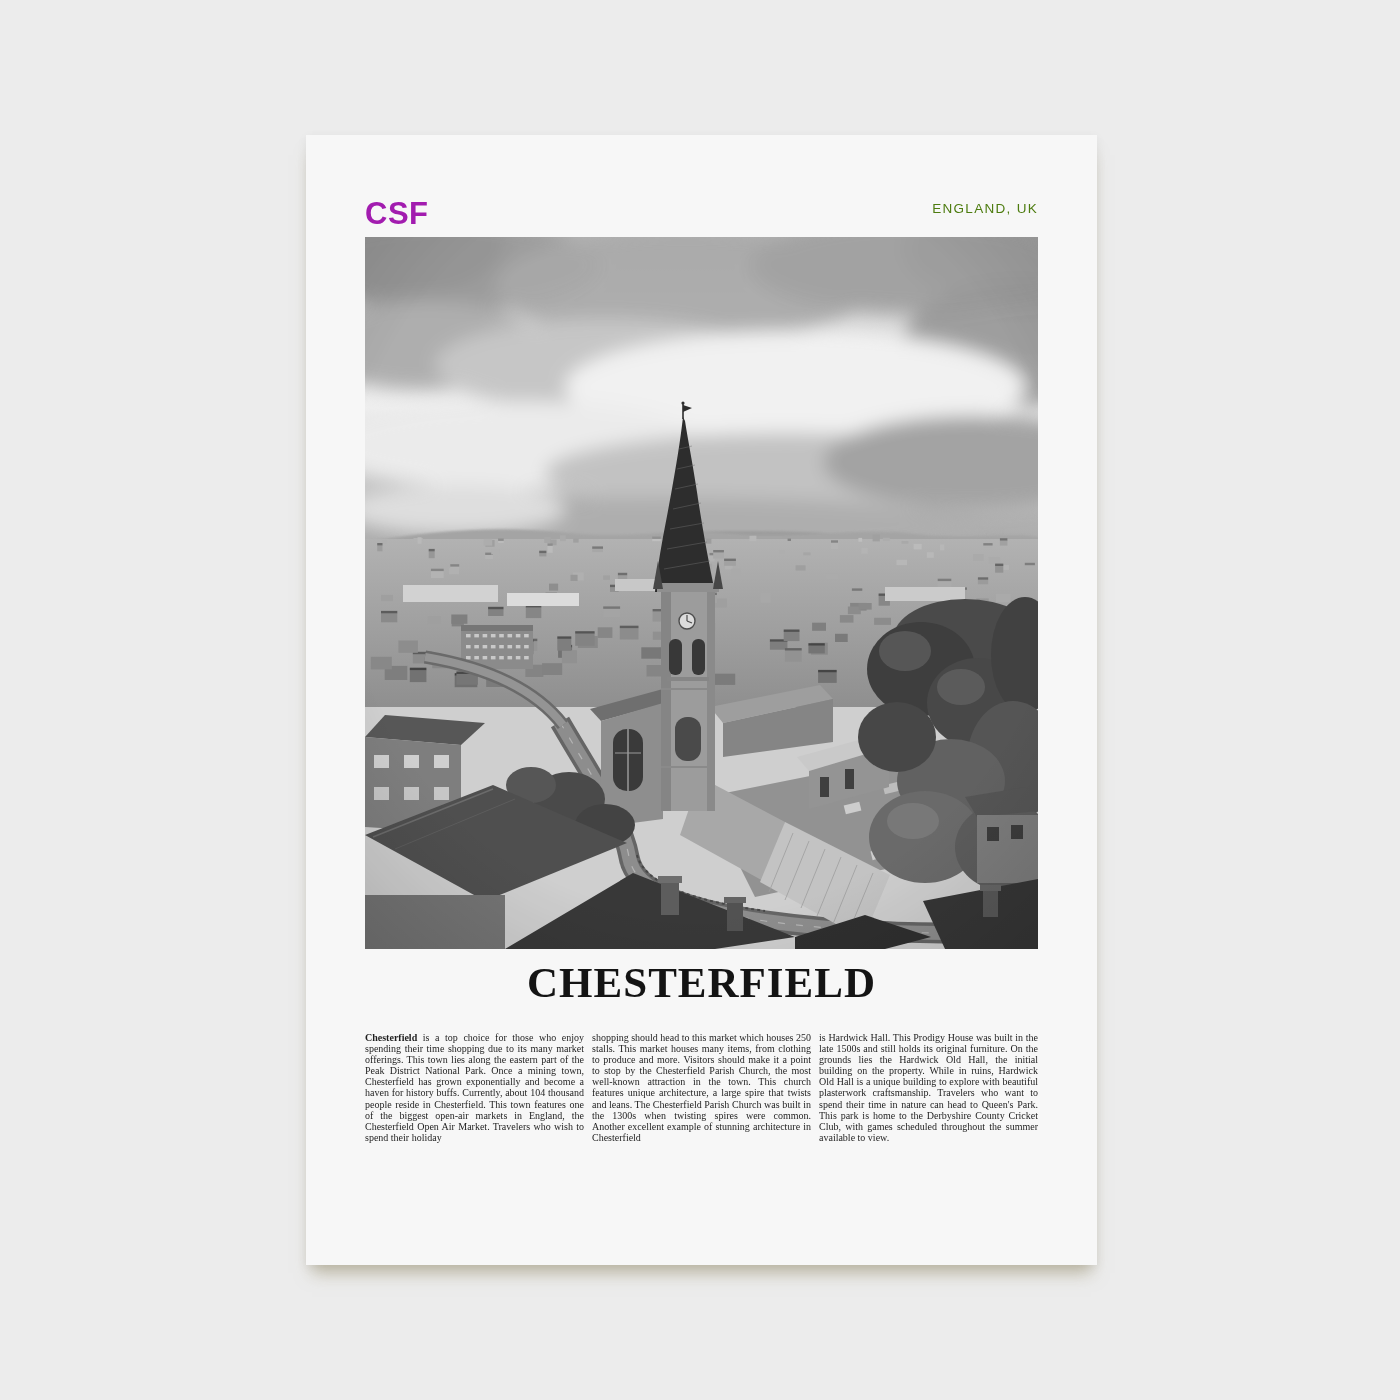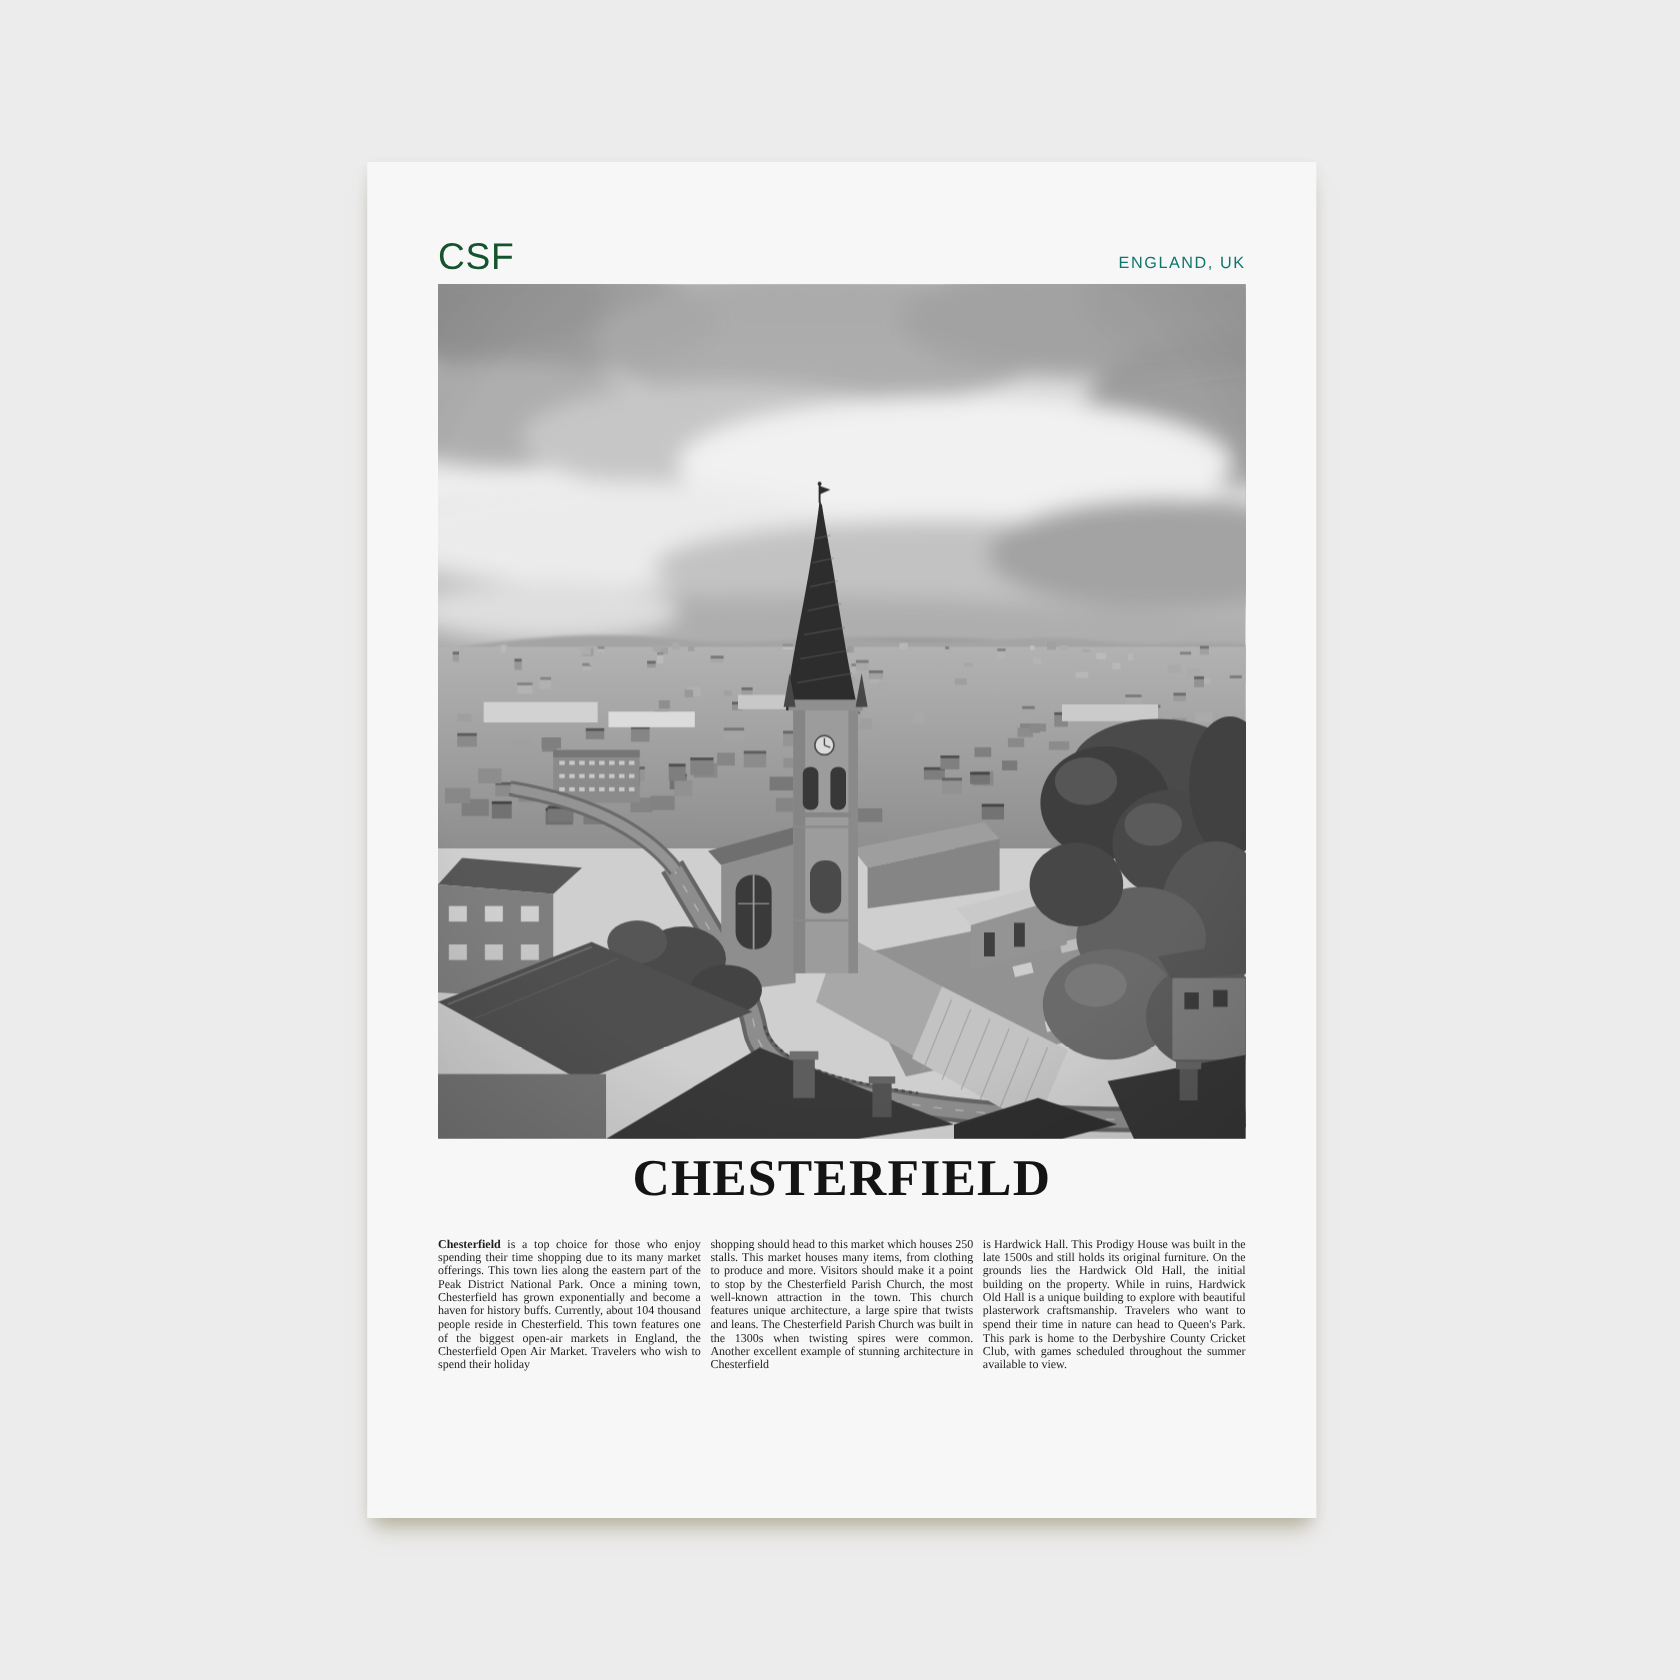--- a/index.html
+++ b/index.html
@@ -12,24 +12,24 @@
   .poster{
     position:absolute;left:306px;top:135px;width:791px;height:1130px;
     background:#f7f7f7;
     box-shadow:0 14px 16px -6px rgba(150,140,106,.55),0 3px 10px rgba(0,0,0,.06);
   }
   .poster-header{
     position:absolute;left:59px;right:59px;top:60px;height:34px;
     display:flex;justify-content:space-between;align-items:flex-end;
   }
   .brand{
-    font-size:31px;font-weight:normal;letter-spacing:.5px;color:#14532d;line-height:1;
+    font-size:31px;font-weight:bold;letter-spacing:.5px;color:#a21caf;line-height:1;
   }
   .location{
-    font-size:13.5px;letter-spacing:1.3px;color:#0f766e;line-height:1.1;margin-bottom:2px;
+    font-size:13.5px;letter-spacing:1.3px;color:#4d7c0f;line-height:1.1;margin-bottom:12px;
   }
   figure.photo{
     margin:0;position:absolute;left:59px;top:102px;width:673px;height:712px;
     overflow:hidden;background:#cfcfcf;
   }
   figure.photo svg{display:block;width:673px;height:712px;}
   h1.title{
     position:absolute;left:0;top:826px;width:100%;margin:0;text-align:center;
     font-family:"Liberation Serif",serif;font-weight:bold;font-size:43px;
     letter-spacing:1px;color:#141414;line-height:1;

